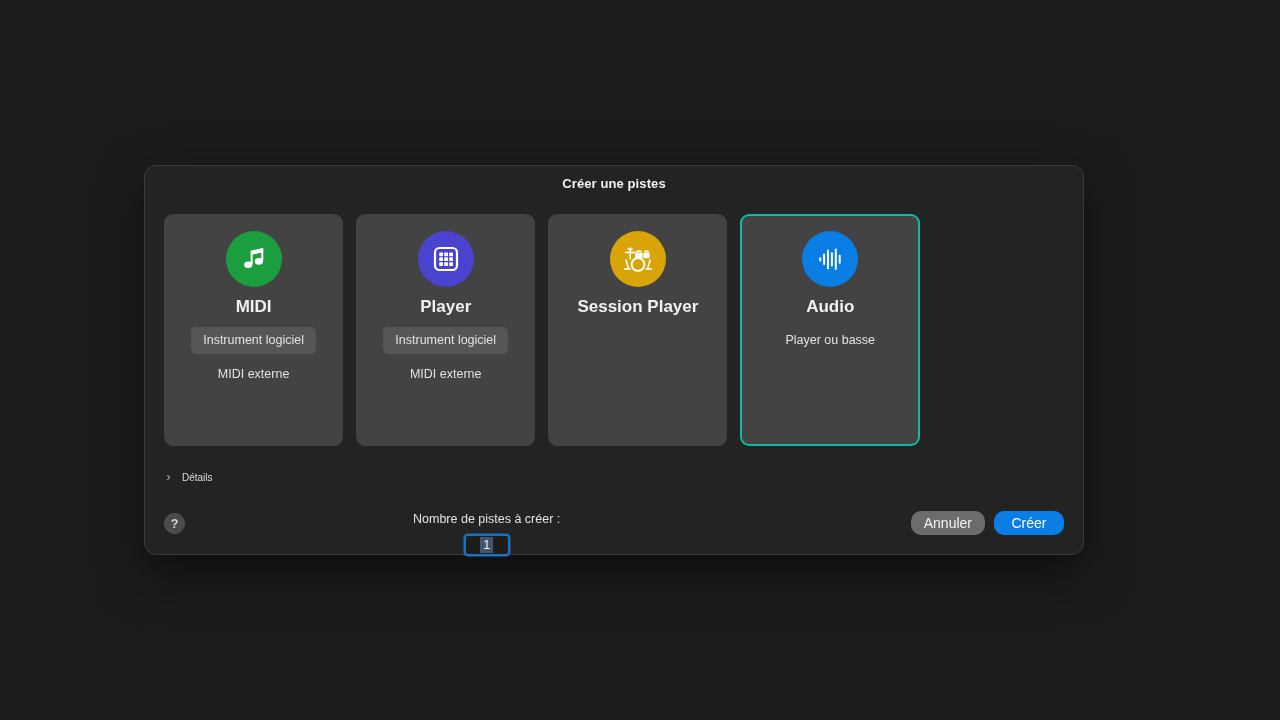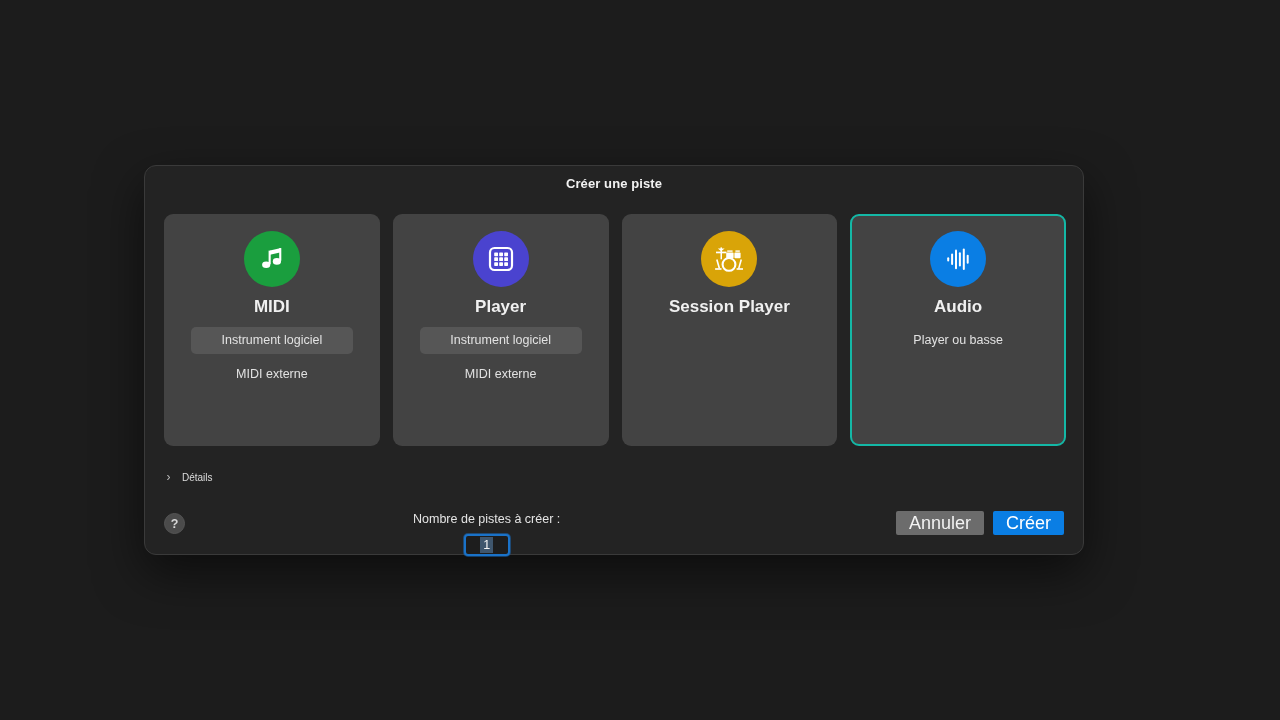--- a/index.html
+++ b/index.html
@@ -28,21 +28,21 @@
     font-size: 13px;
     font-weight: bold;
     padding-top: 10px;
     letter-spacing: .1px;
   }
 
   
   .cards {
     position: absolute;
     left: 19px; top: 48px;
-    width: 902px; height: 232px;
+    width: 756px; height: 232px;
     display: flex;
     gap: 13px;
   }
   .card {
     width: 218px;
     background: #434343;
     border-radius: 9px;
     border: 1px solid transparent;
     position: relative;
     padding-top: 16px;
@@ -137,38 +137,38 @@
     padding: 0 3px;
   }
   .btn-group {
     position: absolute;
     right: 19px; top: 5px;
     display: flex; gap: 9px;
   }
   .btn {
     height: 24px;
     min-width: 70px;
-    border-radius: 2px;
+    border-radius: 10px;
     border: none;
-    font-size: 18px;
+    font-size: 14px;
     font-family: "Liberation Sans", sans-serif;
     cursor: default;
     padding: 0 13px;
   }
   .btn-cancel { background: #6c6c6c; color: #f2f2f2; }
   .btn-default { background: #0a7ee4; color: #ffffff; }
 </style>
 </head>
 <body>
 
 <div id="root">
 
   <div class="dialog">
 
-    <div class="dialog-title">Créer une piste</div>
+    <div class="dialog-title">Créer une pistes</div>
 
     <div class="cards">
         <div class="card">
           <div class="icon-wrap">
             <div class="icon-circle" style="background: rgb(26, 158, 62);">
               <svg width="30" height="30" viewBox="0 0 30 30">
                 <path fill="#fff" d="M13 6.5 L24 4 L24 8.2 L13 10.7 Z"></path>
                 <rect x="11.6" y="6.6" width="2.1" height="13.6" fill="#fff"></rect>
                 <rect x="22.2" y="4.1" width="2.1" height="12.6" fill="#fff"></rect>
                 <ellipse cx="9.2" cy="20.8" rx="4.1" ry="3.3" fill="#fff"></ellipse>

